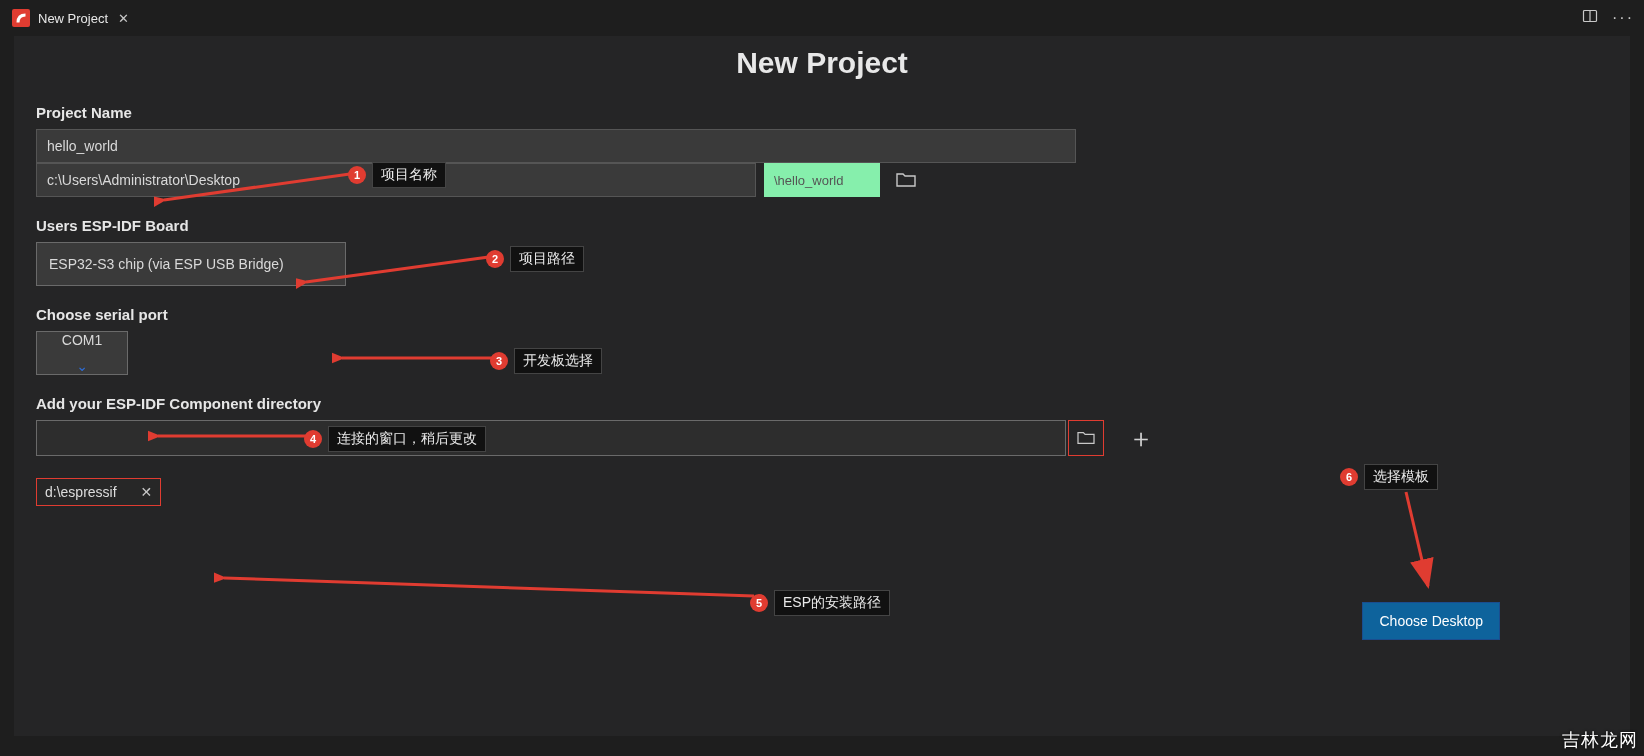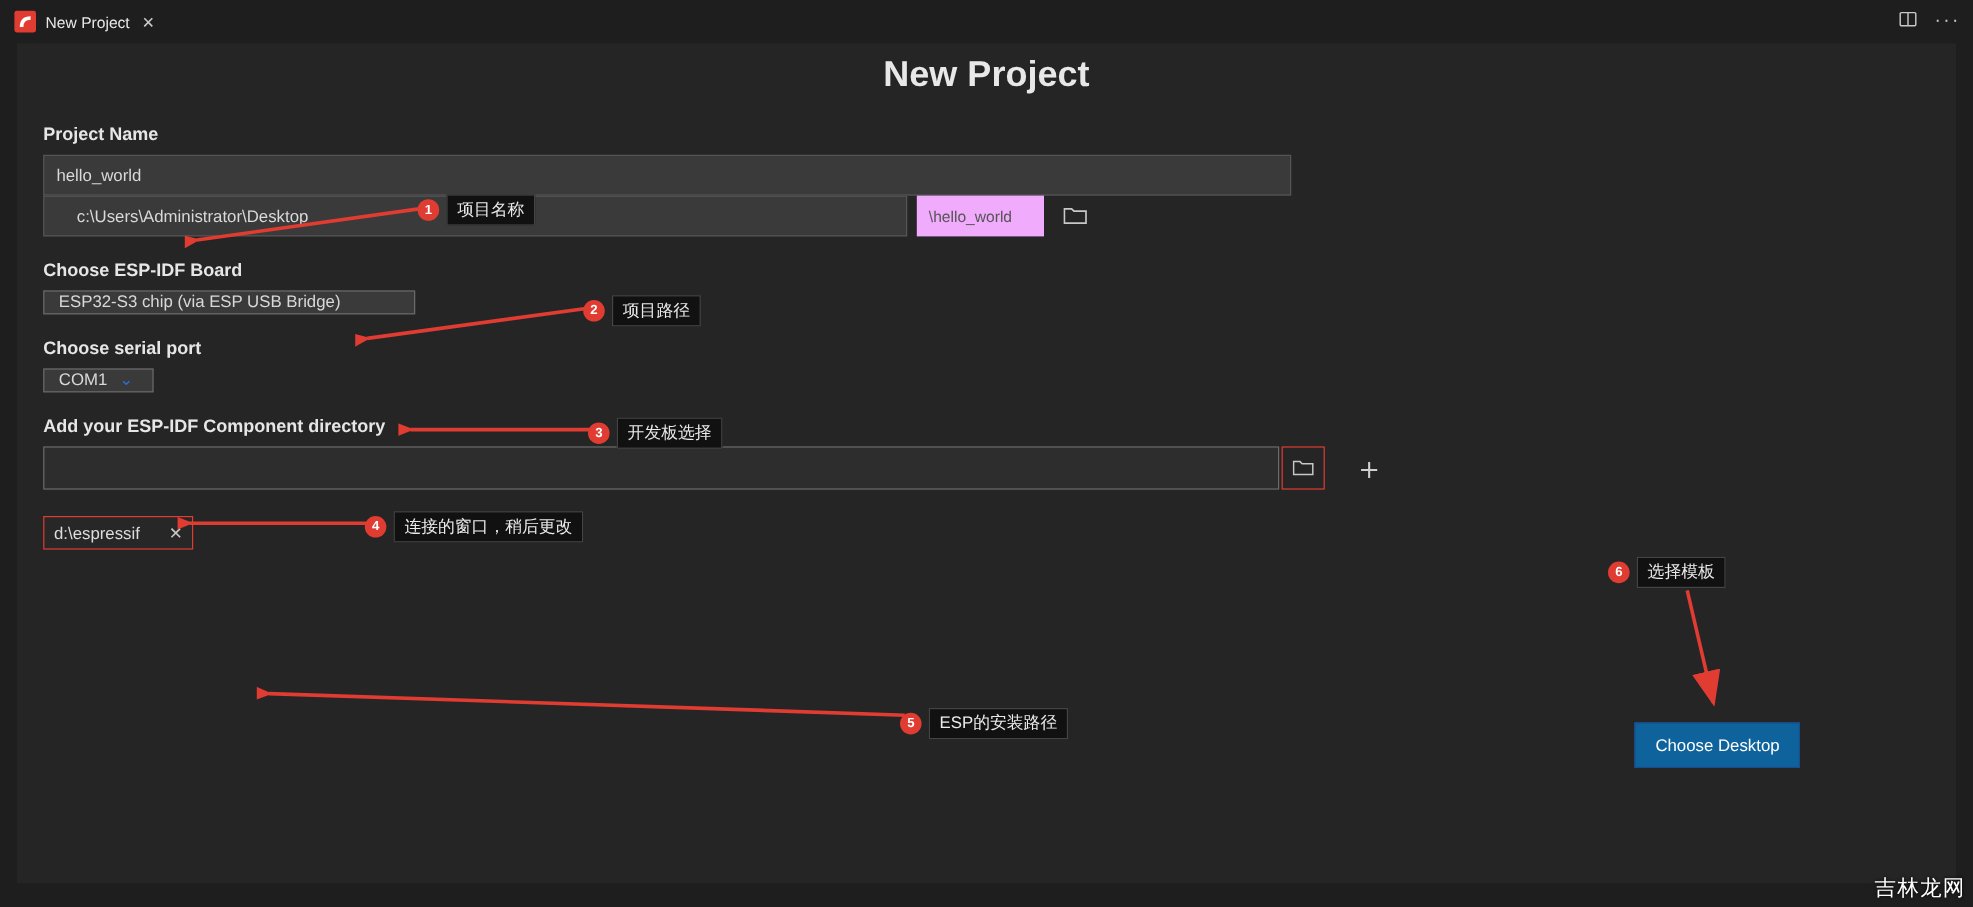--- a/index.html
+++ b/index.html
@@ -68,46 +68,46 @@
     color: #d9d9d9;
     font-size: 14px;
     padding: 0 10px;
     outline: none;
   }
   .text-input.wide { width: 1040px; }
   .dir-row { display: flex; align-items: center; }
   .dir-input {
     width: 720px; height: 34px;
     background: #3a3a3a; border: 1px solid #555;
-    color: #d9d9d9; font-size: 14px; padding: 0 27px;
+    color: #d9d9d9; font-size: 14px; padding: 0 10px;
   }
   .dir-suffix {
-    width: 106px; height: 34px;
-    background: #f0abfc; color: #555;
+    width: 116px; height: 34px;
+    background: #86efac; color: #555;
     font-size: 13px; display: flex; align-items: center; padding: 0 10px;
     margin-left: 8px;
   }
   .folder-btn {
     width: 28px; height: 28px; margin-left: 12px;
     display: flex; align-items: center; justify-content: center;
     color: #c8c8c8;
   }
 
   .select {
-    height: 20px;
+    height: 44px;
     background: #3a3a3a;
     border: 1px solid #6a6a6a;
     color: #d9d9d9;
     font-size: 14px;
     padding: 0 12px;
-    display: inline-flex; gap: 10px;
+    display: inline-flex; align-items: center; gap: 10px;
     cursor: pointer;
   }
   .select.board { min-width: 310px; }
-  .select.port { min-width: 92px; }
+  .select.port { min-width: 92px; flex-direction: column; }
   .chev { color: #2e6cd4; font-size: 14px; }
 
   .comp-row { display: flex; align-items: center; }
   .comp-input {
     width: 1030px; height: 36px;
     background: #2d2d2d; border: 1px solid #6a6a6a;
   }
   .comp-folder {
     width: 36px; height: 36px;
     border: 1px solid #e03c31;
@@ -198,21 +198,21 @@
     <div class="dir-row">
       <input class="dir-input" value="c:\Users\Administrator\Desktop" style="">
       <div class="dir-suffix">\hello_world</div>
       <span class="folder-btn">
         <svg width="20" height="18" viewBox="0 0 20 18" fill="none" stroke="#c8c8c8" stroke-width="1.4">
           <path d="M1 3h6l2 2h10v10H1z"></path>
         </svg>
       </span>
     </div>
 
-    <div class="field-label">Choose ESP-IDF Board</div>
+    <div class="field-label">Users ESP-IDF Board</div>
     <div class="select board">
       <span>ESP32-S3 chip (via ESP USB Bridge)</span>
     </div>
 
     <div class="field-label">Choose serial port</div>
     <div class="select port">
       <span>COM1</span>
       <span class="chev">⌄</span>
     </div>
 

